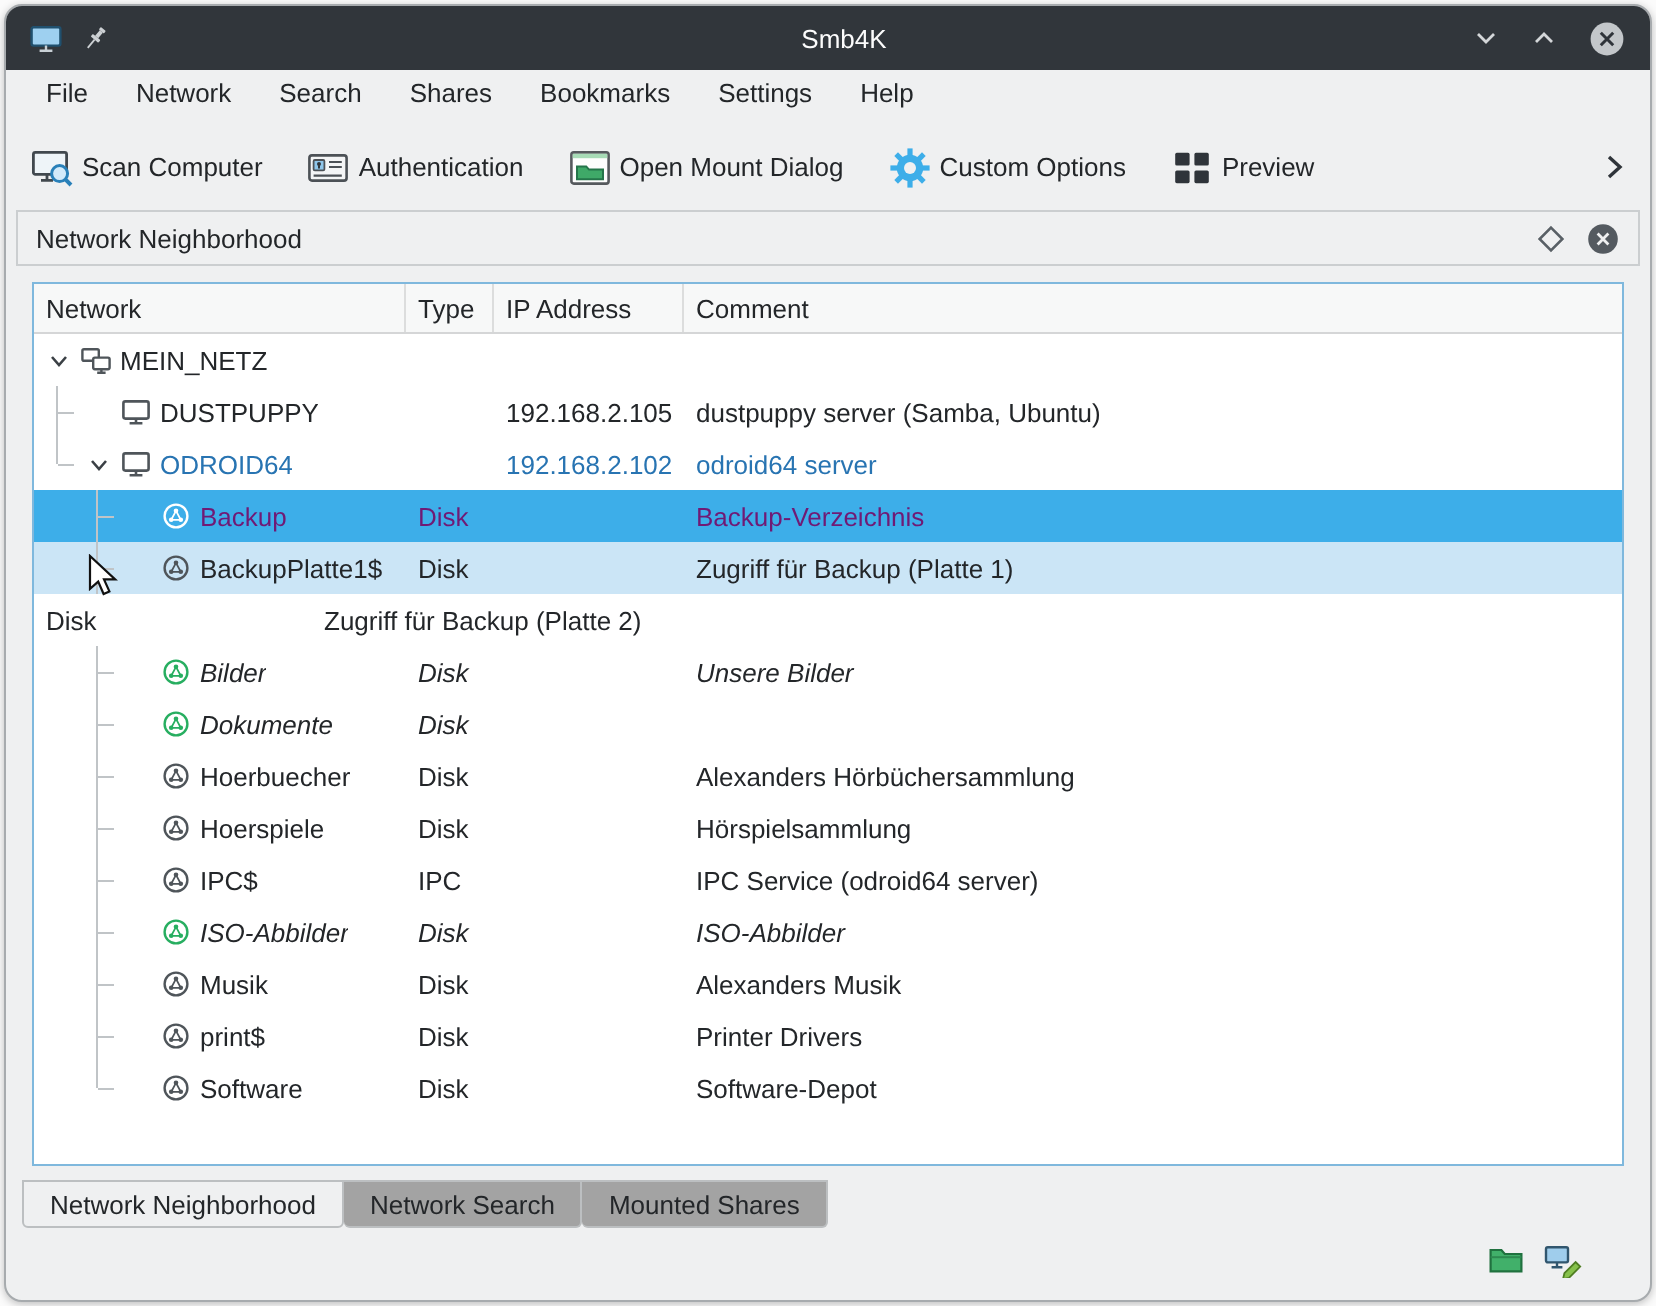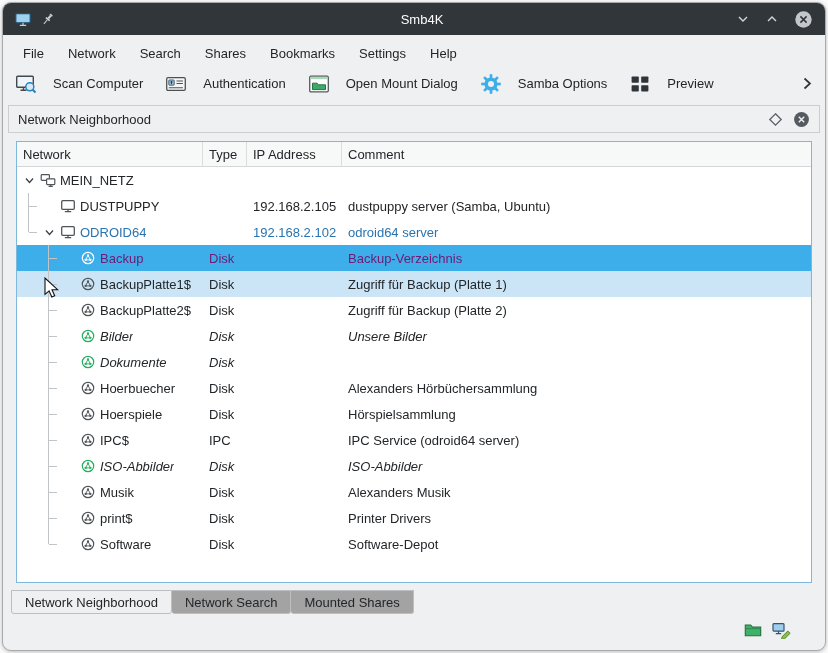--- a/index.html
+++ b/index.html
@@ -4,24 +4,24 @@
 <style>
 *{box-sizing:border-box;margin:0;padding:0}
 html,body{width:828px;height:653px}
 body{background:#fbfbfb;font-family:"Liberation Sans","DejaVu Sans",sans-serif;font-size:13px;color:#232629;position:relative;overflow:hidden}
 .window{position:absolute;inset:2px;border-radius:9px;border:1px solid #a7abae;background:var(--window_bg,#eff0f1);display:flex;flex-direction:column;overflow:hidden;box-shadow:0 1px 4px rgba(0,0,0,.25)}
 .titlebar{flex:none;height:32px;background:var(--titlebar,#31363b);display:flex;align-items:center;padding:0 12px;position:relative;color:#fcfcfc}
 .tb-left{display:flex;align-items:center;gap:9px;z-index:1}
 .tb-title{position:absolute;left:16px;right:0;text-align:center;color:#fcfcfc}
 .tb-ctrl{margin-left:auto;display:flex;align-items:center;gap:15px;z-index:1}
 .tb-ctrl span,.tb-left span{display:flex;align-items:center;justify-content:center}
-.menubar{flex:none;height:30px;display:flex;align-items:flex-end;padding:0 10px;gap:4px}
+.menubar{flex:none;height:30px;display:flex;align-items:flex-start;padding:0 10px;gap:4px}
 .menu-item{padding:4px 10px;border-radius:3px;cursor:default}
 .toolbar{flex:none;height:37px;display:flex;align-items:center;padding:0 12px;gap:22px;position:relative}
-.tb-btn{display:flex;align-items:center;gap:16px;background:none;border:0;font:inherit;color:inherit;padding:0}
+.tb-btn{display:flex;align-items:center;gap:4px;background:none;border:0;font:inherit;color:inherit;padding:0}
 .tb-icon{display:flex;width:22px;height:22px}
 .tb-overflow{position:absolute;right:12px;top:0;bottom:0;display:flex;align-items:center}
 .dockheader{flex:none;height:28px;margin:3px 5px 0;border:1px solid #cbced0;display:flex;align-items:center;padding:0 9px;gap:10px;background:var(--window_bg,#eff0f1)}
 .dock-title{flex:1}
 .dock-btn{display:flex;align-items:center}
 .treeframe{flex:none;height:442px;margin:8px 13px 0;background:#fff;border:1px solid var(--frame_border,#7fb8dd);display:flex;flex-direction:column;overflow:hidden}
 .thead{flex:none;height:25px;display:flex;background:#f7f8f8;border-bottom:1px solid #d5d6d7}
 .th{display:flex;align-items:center;padding:0 6px;border-right:1px solid #dcdddd}
 .th:last-child{border-right:0}
 .w-network{width:186px}.w-type{width:44px}.w-ip{width:95px}.w-comment{flex:1}
@@ -154,21 +154,21 @@
                 <rect x="9.7" y="1.2" width="2.6" height="4.2"></rect>
                 <rect x="9.7" y="16.6" width="2.6" height="4.2"></rect>
                 <rect x="1.2" y="9.7" width="4.2" height="2.6"></rect>
                 <rect x="16.6" y="9.7" width="4.2" height="2.6"></rect>
               </g>
               <circle cx="11" cy="11" r="6.6"></circle>
             </g>
             <circle cx="11" cy="11" r="3" fill="#eff0f1"></circle>
           </svg>
         </span>
-      <span>Samba Options</span>
+      <span>Custom Options</span>
     </button>
     <button class="tb-btn">
       <span class="tb-icon">
           <svg width="22" height="22" viewBox="0 0 22 22">
             <g fill="#2f343a">
               <rect x="2.6" y="3.4" width="7.2" height="6.4" rx="0.8"></rect>
               <rect x="12.2" y="3.4" width="7.2" height="6.4" rx="0.8"></rect>
               <rect x="2.6" y="12.2" width="7.2" height="6.4" rx="0.8"></rect>
               <rect x="12.2" y="12.2" width="7.2" height="6.4" rx="0.8"></rect>
             </g>
@@ -306,37 +306,20 @@
                 <circle cx="10.4" cy="9.9" r="1.15" fill="#4f555a"></circle>
               </svg>
             </span>
       <span class="tname">BackupPlatte1$</span>
     </div>
     <div class="cell c-type">Disk</div>
     <div class="cell c-ip"></div>
     <div class="cell c-comment">Zugriff für Backup (Platte 1)</div>
   </div>
         <div class="trow">
-    <div class="cell c-network">
-      <span class="slots">
-              <span class="slot"></span>
-              <span class="slot g-tee"></span>
-              <span class="slot"></span>
-            </span>
-      <span class="ticon">
-              <svg width="16" height="16" viewBox="0 0 16 16">
-                <circle cx="8" cy="8" r="5.7" fill="none" stroke="#4f555a" stroke-width="1.2"></circle>
-                <path d="M8 5.4L5.6 9.9h4.8z" fill="none" stroke="#4f555a" stroke-width="0.9"></path>
-                <circle cx="8" cy="5.4" r="1.15" fill="#4f555a"></circle>
-                <circle cx="5.6" cy="9.9" r="1.15" fill="#4f555a"></circle>
-                <circle cx="10.4" cy="9.9" r="1.15" fill="#4f555a"></circle>
-              </svg>
-            </span>
-      <span class="tname">BackupPlatte2$</span>
-    </div>
     <div class="cell c-type">Disk</div>
     <div class="cell c-ip"></div>
     <div class="cell c-comment">Zugriff für Backup (Platte 2)</div>
   </div>
         <div class="trow mounted">
     <div class="cell c-network">
       <span class="slots">
               <span class="slot"></span>
               <span class="slot g-tee"></span>
               <span class="slot"></span>

